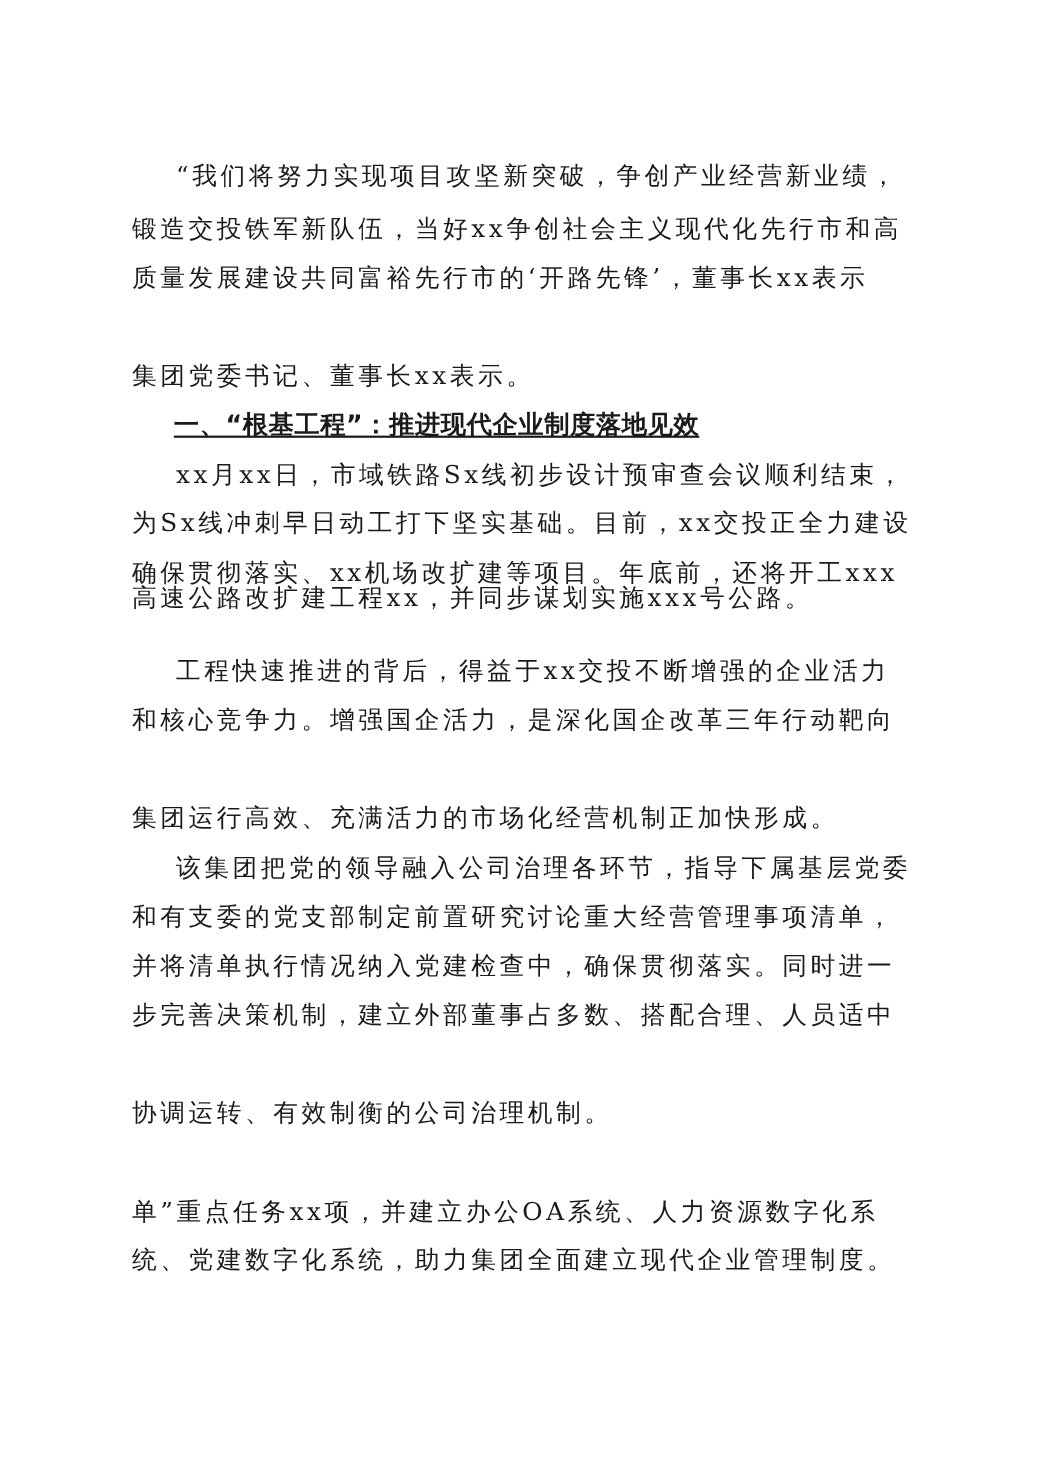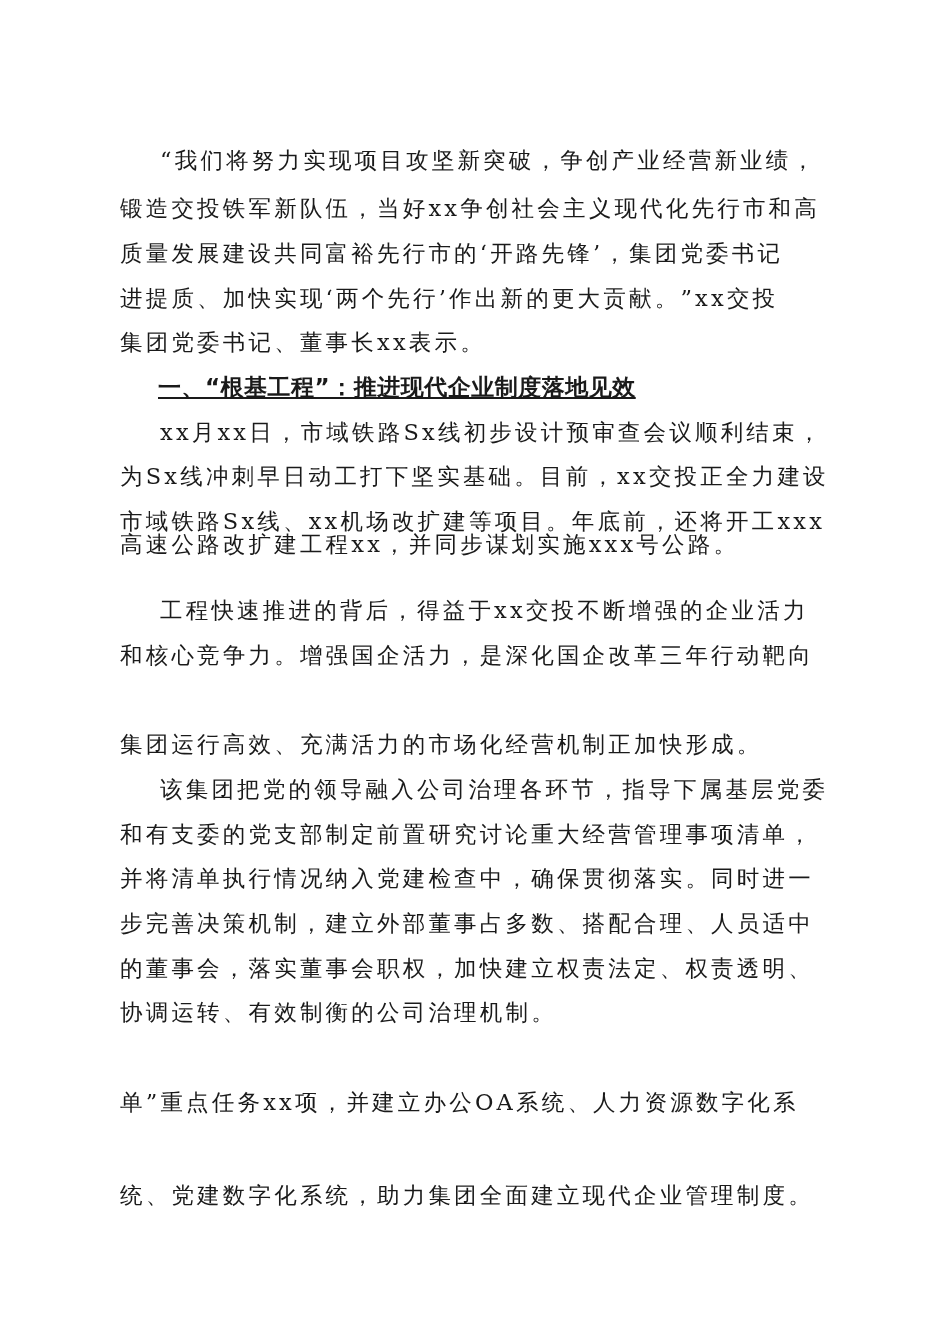--- a/index.html
+++ b/index.html
@@ -12,37 +12,35 @@
   .line.heading { font-family:"DejaVu Sans", "Liberation Sans", sans-serif; font-weight:bold;
                   letter-spacing:0.5px; left:158px; font-size:23px;text-decoration:underline; }
 </style>
 </head>
 <body>
 
 <div class="page">
 
   <div class="line indent" style="top:145px">“我们将努力实现项目攻坚新突破，争创产业经营新业绩，</div>
   <div class="line" style="top:193px">锻造交投铁军新队伍，当好xx争创社会主义现代化先行市和高</div>
-  <div class="line" style="top:238px">质量发展建设共同富裕先行市的‘开路先锋’，集团党委书记</div>
-  <div class="line" style="top:283px">进提质、加快实现‘两个先行’作出新的更大贡献。”xx交投</div>
+  <div class="line" style="top:238px">质量发展建设共同富裕先行市的‘开路先锋’，董事长xx表示</div>
   <div class="line" style="top:327px">集团党委书记、董事长xx表示。</div>
 
   <div class="line heading" style="top:372px">一、“根基工程”：推进现代企业制度落地见效</div>
 
   <div class="line indent" style="top:417px">xx月xx日，市域铁路Sx线初步设计预审查会议顺利结束，</div>
   <div class="line" style="top:461px">为Sx线冲刺早日动工打下坚实基础。目前，xx交投正全力建设</div>
-  <div class="line" style="top:506px">市域铁路Sx线、xx机场改扩建等项目。年底前，还将开工xxx</div>
+  <div class="line" style="top:506px">确保贯彻落实、xx机场改扩建等项目。年底前，还将开工xxx</div>
   <div class="line" style="top:529px">高速公路改扩建工程xx，并同步谋划实施xxx号公路。</div>
 
   <div class="line indent" style="top:595px">工程快速推进的背后，得益于xx交投不断增强的企业活力</div>
   <div class="line" style="top:640px">和核心竞争力。增强国企活力，是深化国企改革三年行动靶向</div>
   <div class="line" style="top:729px">集团运行高效、充满活力的市场化经营机制正加快形成。</div>
 
   <div class="line indent" style="top:774px">该集团把党的领导融入公司治理各环节，指导下属基层党委</div>
   <div class="line" style="top:819px">和有支委的党支部制定前置研究讨论重大经营管理事项清单，</div>
   <div class="line" style="top:863px">并将清单执行情况纳入党建检查中，确保贯彻落实。同时进一</div>
   <div class="line" style="top:908px">步完善决策机制，建立外部董事占多数、搭配合理、人员适中</div>
-  <div class="line" style="top:953px">的董事会，落实董事会职权，加快建立权责法定、权责透明、</div>
   <div class="line" style="top:997px">协调运转、有效制衡的公司治理机制。</div>
 
   <div class="line" style="top:1087px">单”重点任务xx项，并建立办公OA系统、人力资源数字化系</div>
-  <div class="line" style="top:1180px">统、党建数字化系统，助力集团全面建立现代企业管理制度。</div>
+  <div class="line" style="top:1131px">统、党建数字化系统，助力集团全面建立现代企业管理制度。</div>
 </div>
 
 </body></html>

